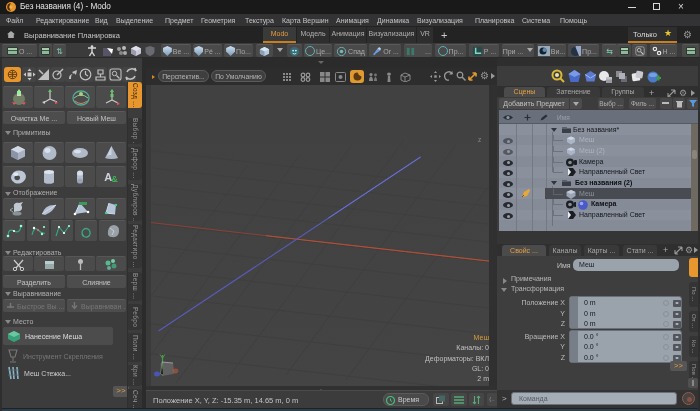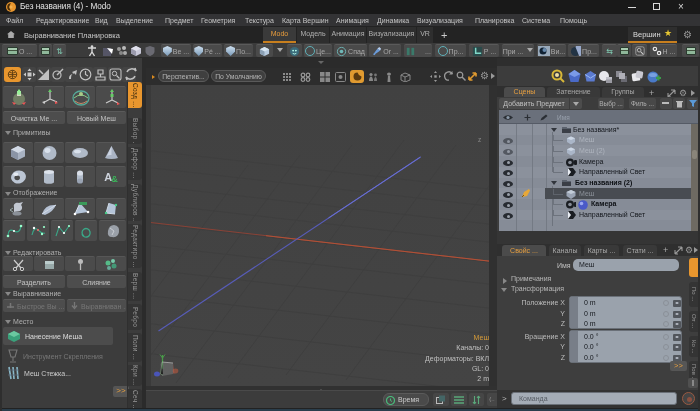--- a/index.html
+++ b/index.html
@@ -103,21 +103,21 @@
   <span class="abs" style="left:7px;top:4px;width:8px;height:7px;background:#aaa;clip-path:polygon(50% 0,100% 45%,85% 45%,85% 100%,15% 100%,15% 45%,0 45%);"></span>
   <span class="abs txt" style="left:24px;top:4px;">Выравнивание Планировка</span>
 
   <div class="abs" style="left:263px;top:0;width:33px;height:16px;background:#3a3a3a;border-bottom:2px solid #c87f1e;color:#e89c3c;font-size:7px;text-align:center;line-height:14px;">Modo</div>
   <div class="abs" style="left:297px;top:0;width:32px;height:16px;background:#2e2e2e;color:#b0b0b0;font-size:7px;text-align:center;line-height:14px;">Модель</div>
   <div class="abs" style="left:330px;top:0;width:36px;height:16px;background:#2e2e2e;color:#b0b0b0;font-size:7px;text-align:center;line-height:14px;">Анимация</div>
   <div class="abs" style="left:367px;top:0;width:49px;height:16px;background:#2e2e2e;color:#b0b0b0;font-size:7px;text-align:center;line-height:14px;">Визуализация</div>
   <div class="abs" style="left:417px;top:0;width:16px;height:16px;background:#2e2e2e;color:#b0b0b0;font-size:7px;text-align:center;line-height:14px;">VR</div>
   <div class="abs" style="left:441px;top:1px;color:#ccc;font-size:11px;line-height:14px;">+</div>
   <div class="abs" style="left:628px;top:0;width:49px;height:16px;background:#2e2e2e;border-bottom:2px solid #c87f1e;">
-     <span class="abs" style="left:5px;top:3px;color:#ddd;font-size:7.5px;">Вершин</span>
+     <span class="abs" style="left:5px;top:3px;color:#ddd;font-size:7.5px;">Только</span>
      <span class="abs" style="left:36px;top:1px;color:#e8c832;font-size:9px;">★</span>
   </div>
   <div class="abs" style="left:683px;top:3px;color:#9a9a9a;font-size:10px;line-height:10px;">⚙</div>
 </div>
 
 <div class="abs" id="toolbar" style="left:0;top:43px;width:700px;height:15px;background:#3b3b3b;border-bottom:1px solid #2a2a2a;font-size:7px;color:#a8a8a8;">
   <div class="tbtn" style="left:2px;width:35px;">
       <span class="gicon" style="width:11px;"></span>
       <span>O ...</span>
     </div>
@@ -672,20 +672,21 @@
     </div>
   </div>
   <div class="abs" style="left:0;top:27px;width:5px;height:301px;background:#3a3a3a;"></div>
   <div class="abs" style="left:343px;top:27px;width:8px;height:301px;background:#303030;"></div>
 
   <div class="abs" style="left:0;top:328px;width:351px;height:4px;background:#313131;">
     <div class="abs" style="left:172px;top:0;width:0;height:0;border:3px solid transparent;border-bottom:3px solid #666;"></div>
   </div>
 
   <div class="abs" style="left:0;top:332px;width:351px;height:18px;background:#3c3c3c;border-top:1px solid #4a4a4a;">
+    <span class="abs txt" style="left:7px;top:5px;color:#c4c4c4;">Положение  X, Y, Z:   -15.35 m, 14.65 m, 0 m</span>
     <div class="abs" style="left:237px;top:2px;width:46px;height:13px;background:#4a4a4a;border-radius:6px;border:1px solid #5a5a5a;">
       <svg class="abs" style="left:2px;top:1.5px;" width="9" height="9" viewBox="0 0 9 9">
           <circle cx="4.5" cy="4.5" r="4" fill="none" stroke="#4ab87a" stroke-width="1.2"></circle>
           <path d="M4.5 2.5v2l1.5 1" stroke="#4ab87a" fill="none"></path>
         </svg>
       <span class="abs" style="left:14px;top:2px;font-size:7px;color:#ccc;">Время</span>
     </div>
     <div class="abs" style="left:287px;top:2px;width:16px;height:13px;background:#464646;border-radius:2px;">
       <svg class="abs" style="left:3px;top:2px;" width="10" height="9" viewBox="0 0 10 9">
           <rect x="0.5" y="2.5" width="6" height="6" fill="none" stroke="#bbb"></rect>

